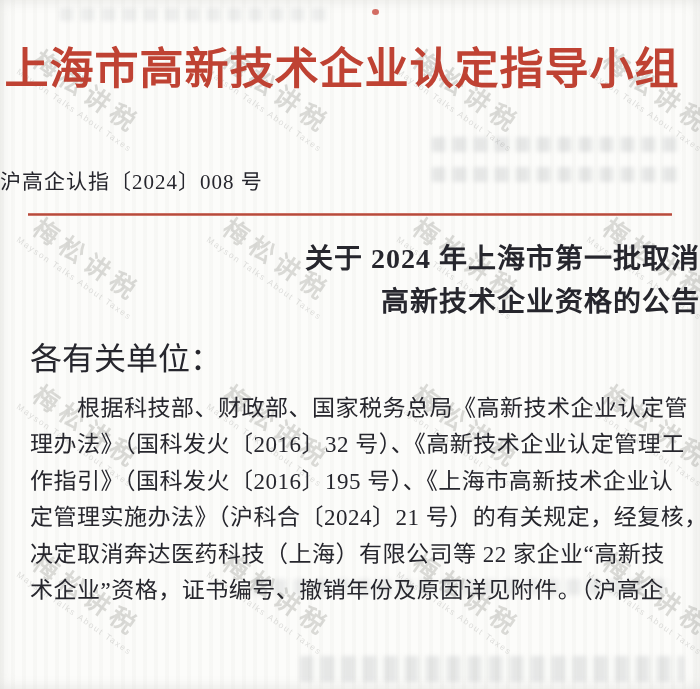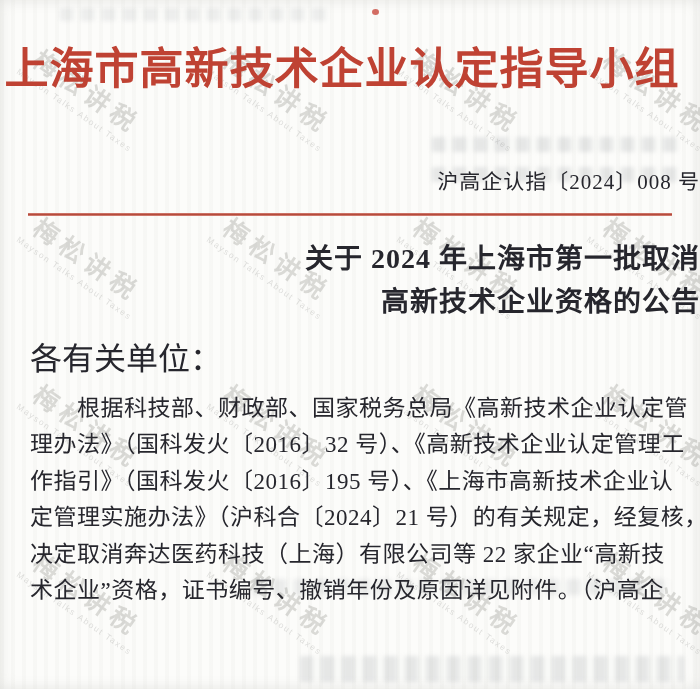--- a/index.html
+++ b/index.html
@@ -68,21 +68,21 @@
     position: absolute; top: 34px; left: 0; right: 16px;
     text-align: center;
     font-size: 44px; font-weight: 700;
     letter-spacing: 1px;
     color: var(--accent_red, #bf4233);
     line-height: 72px;
     white-space: nowrap;
   }
   .doc-number {
     position: absolute; top: 167px; left: 0; right: 0;
-    text-align: right;
+    text-align: left;
     font-size: 21px; line-height: 30px;
     letter-spacing: 1px;
     white-space: nowrap;
   }
   .red-rule {
     position: absolute; top: 213px; left: 28px; right: 28px;
     height: 3px;
     background: linear-gradient(#d98b81, var(--rule_red, #b24536) 45%, #d98b81);
   }
 

